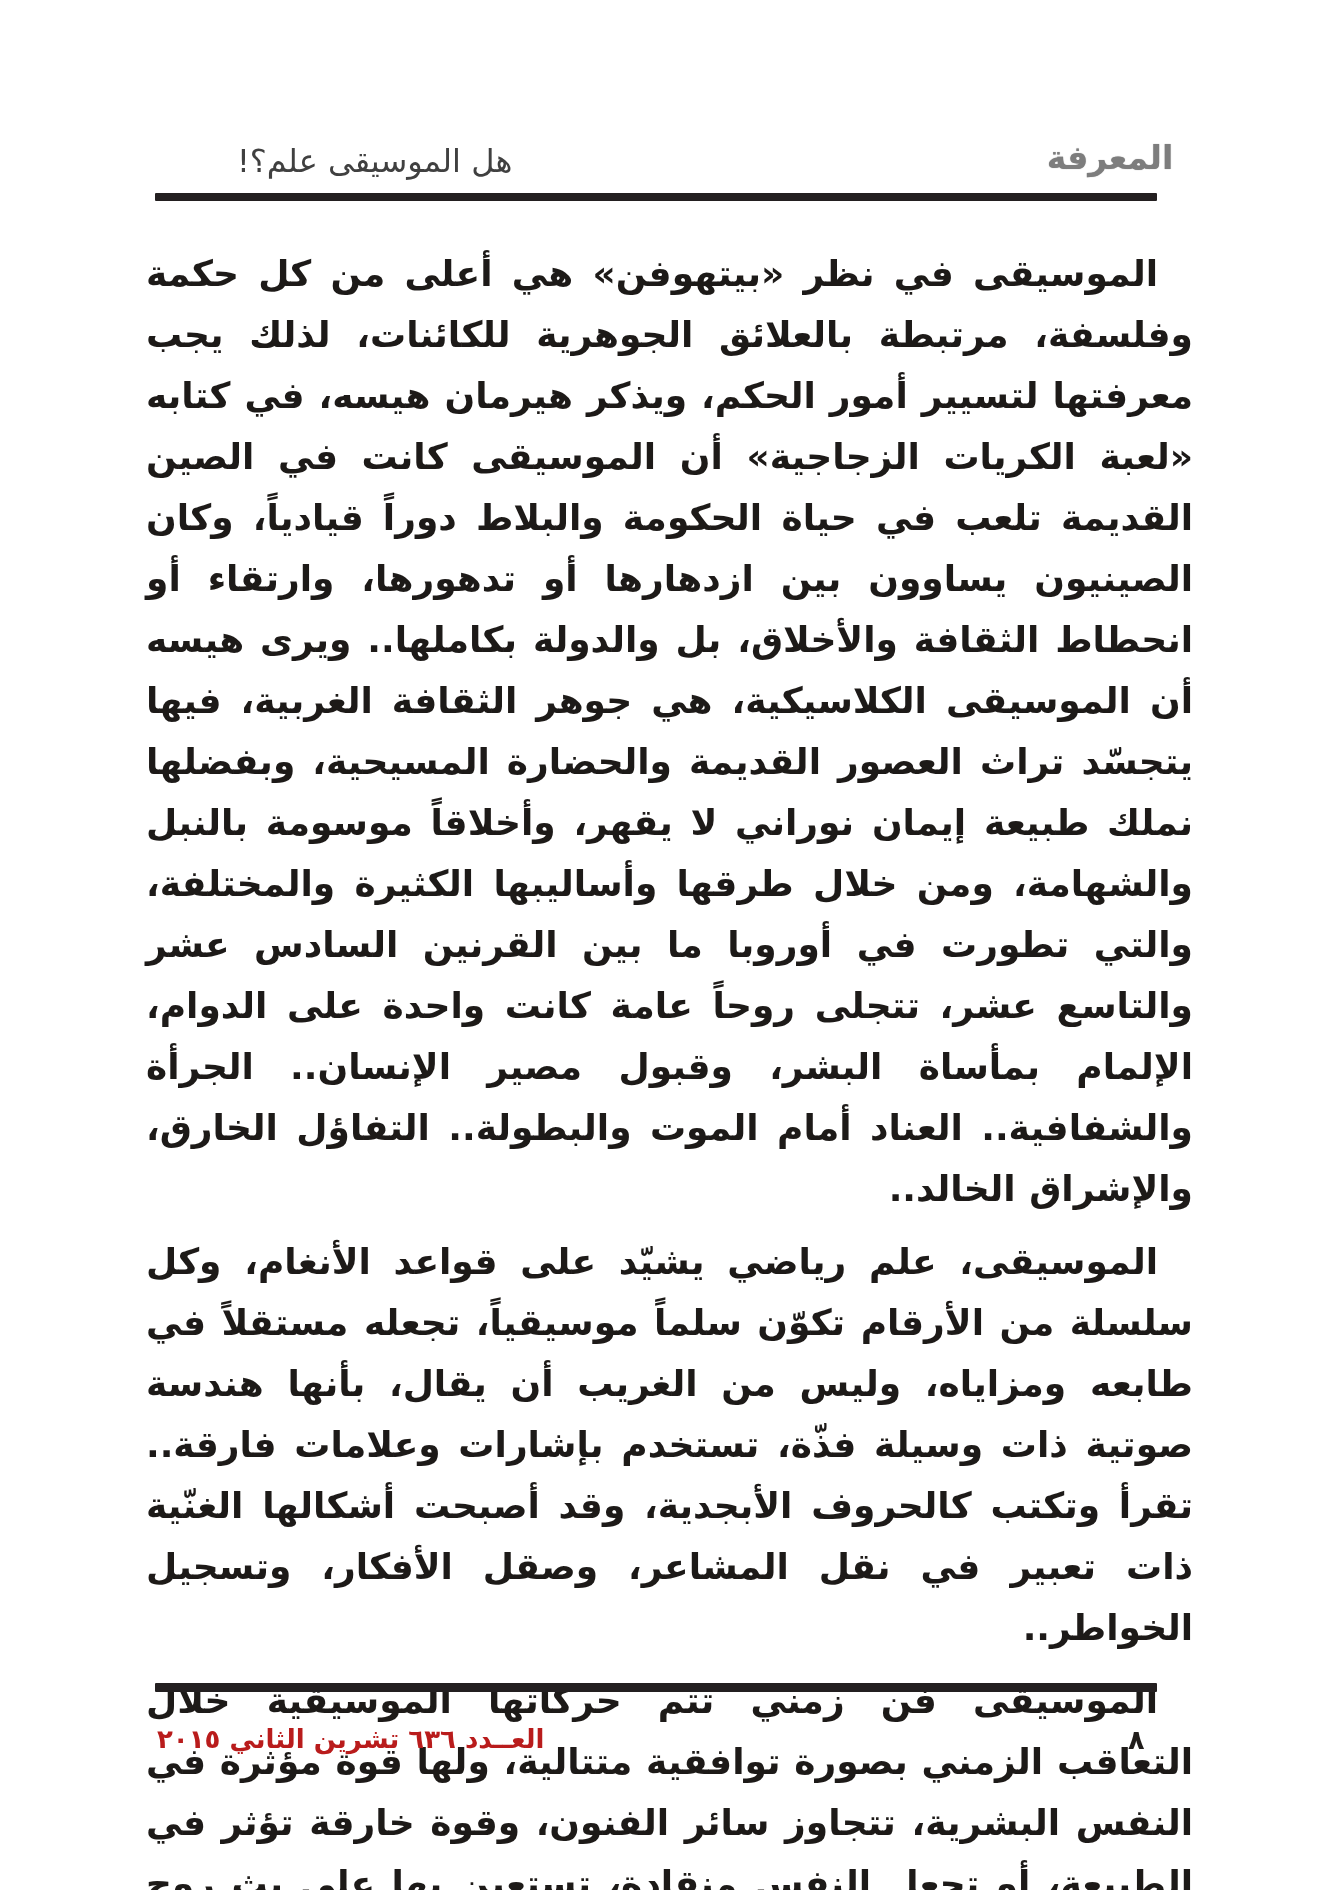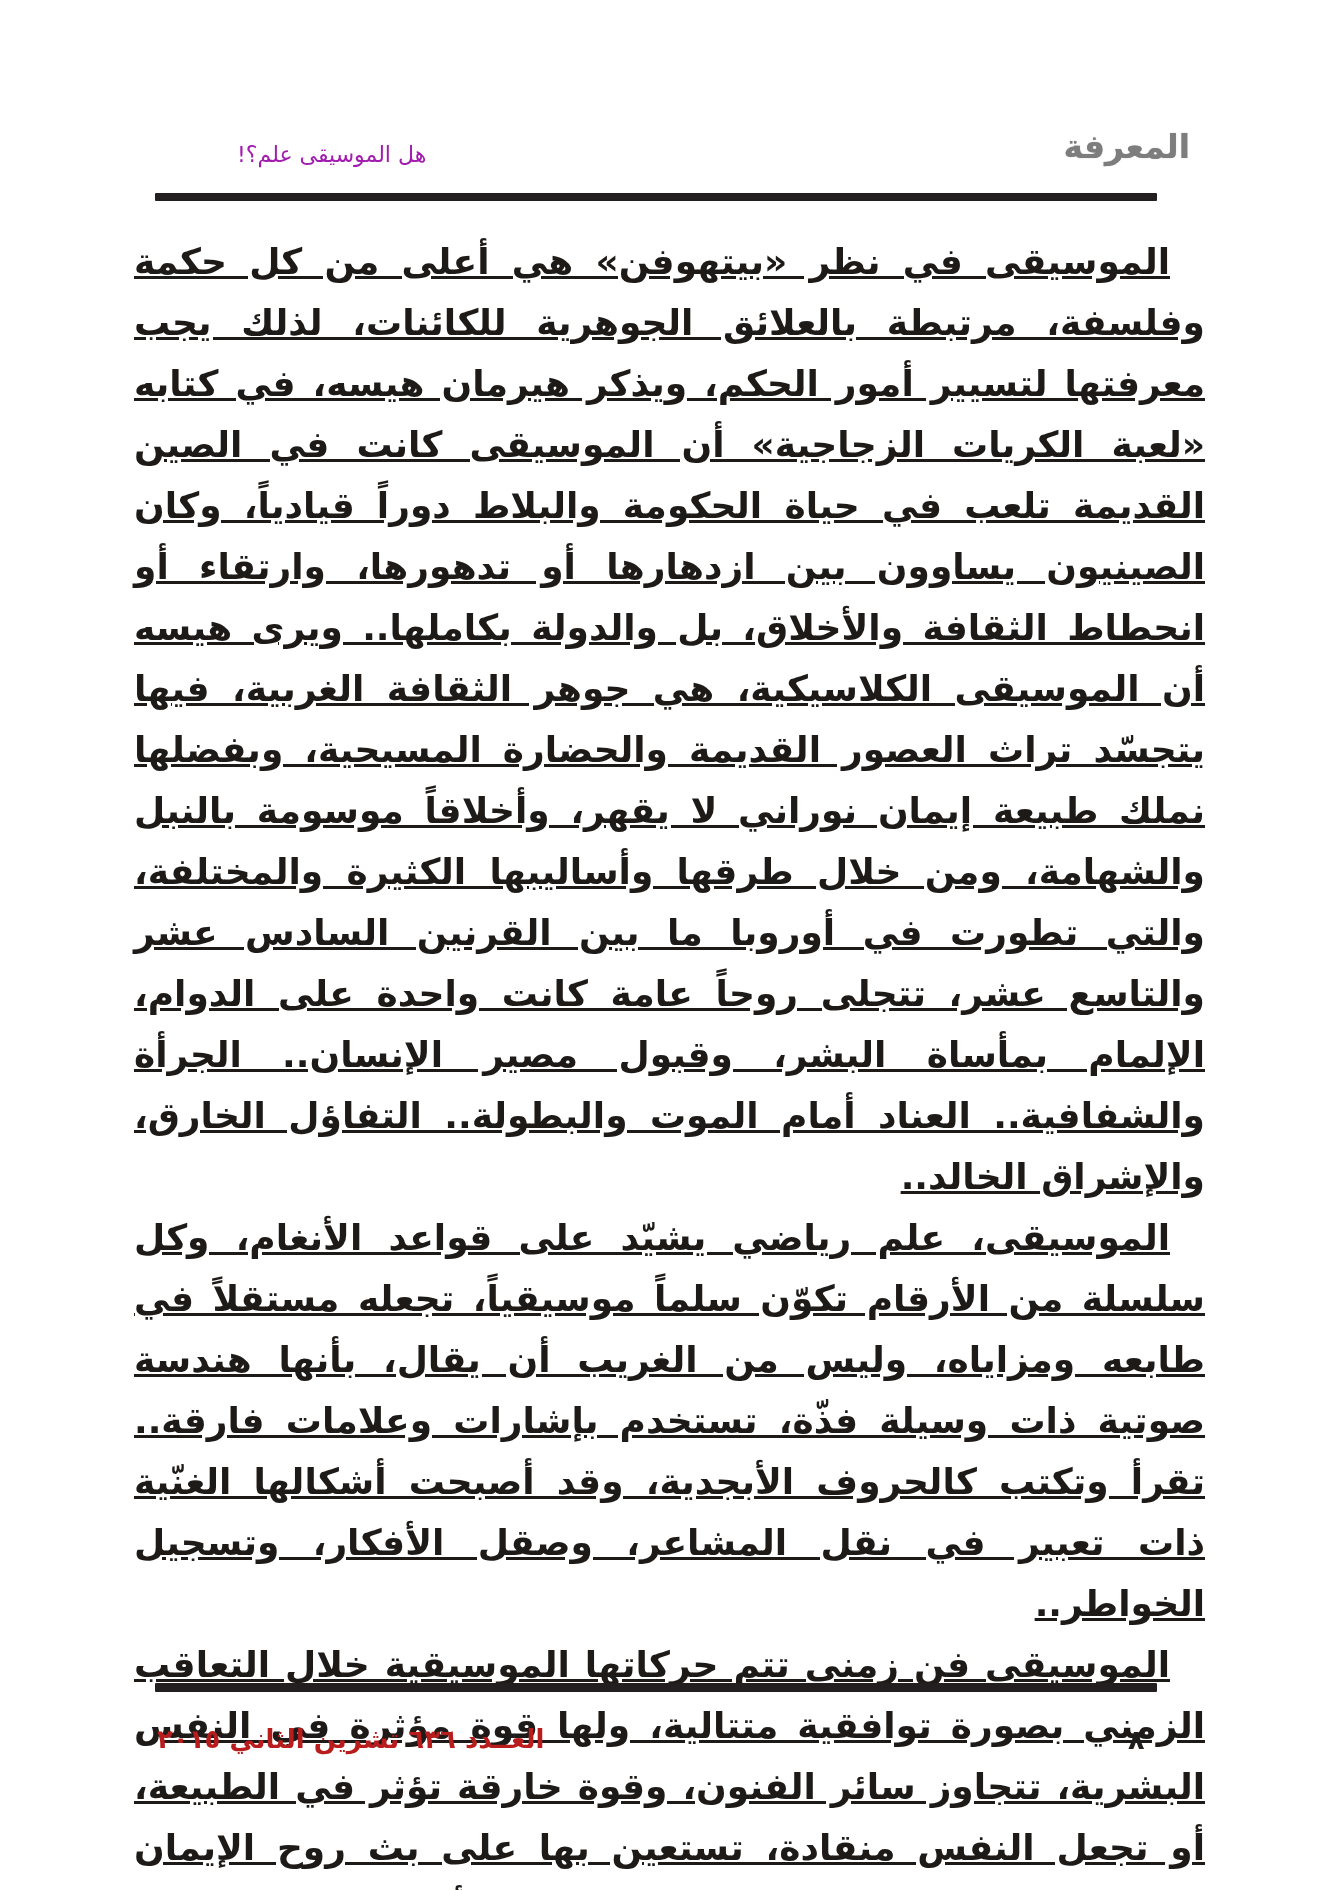--- a/index.html
+++ b/index.html
@@ -11,35 +11,35 @@
     font-family: "DejaVu Sans", sans-serif;
     color: #1d1a18;
     overflow: hidden;
   }
 
   
   .running-head {
     position: absolute;
     top: 142px;
     left: 237px;
-    font-size: 22px;
+    font-size: 32px;
     font-weight: normal;
     direction: rtl;
-    color: #a21caf;
+    color: #404040;
     white-space: nowrap;
   }
   .magazine-logo {
     position: absolute;
-    top: 127px;
+    top: 138px;
     left: 1030px;
     width: 160px;
     font-size: 33px;
     font-weight: bold;
     direction: rtl;
-    text-align: right;
+    text-align: center;
     color: #7d7d7d;
     text-shadow: 0 0 1px #9a9a9a;
     filter: blur(0.4px);
     white-space: nowrap;
   }
   .rule {
     position: absolute;
     left: 155px;
     width: 1002px;
     height: 8px;
@@ -57,24 +57,23 @@
     width: 1071px;
     direction: rtl;
     text-align: justify;
     text-align-last: right;
     font-size: 36px;
     font-weight: bold;
     line-height: 61px;
     color: #1d1a18;
   }
   .article-body p {
-    margin: 0;
+    margin: 12px;
     text-indent: 35px;
     word-spacing: 1px;
-    text-decoration: underline;
   }
 
   
   .footer-issue {
     position: absolute;
     top: 1724px;
     left: 157px;
     direction: rtl;
     font-size: 26px;
     font-weight: bold;

